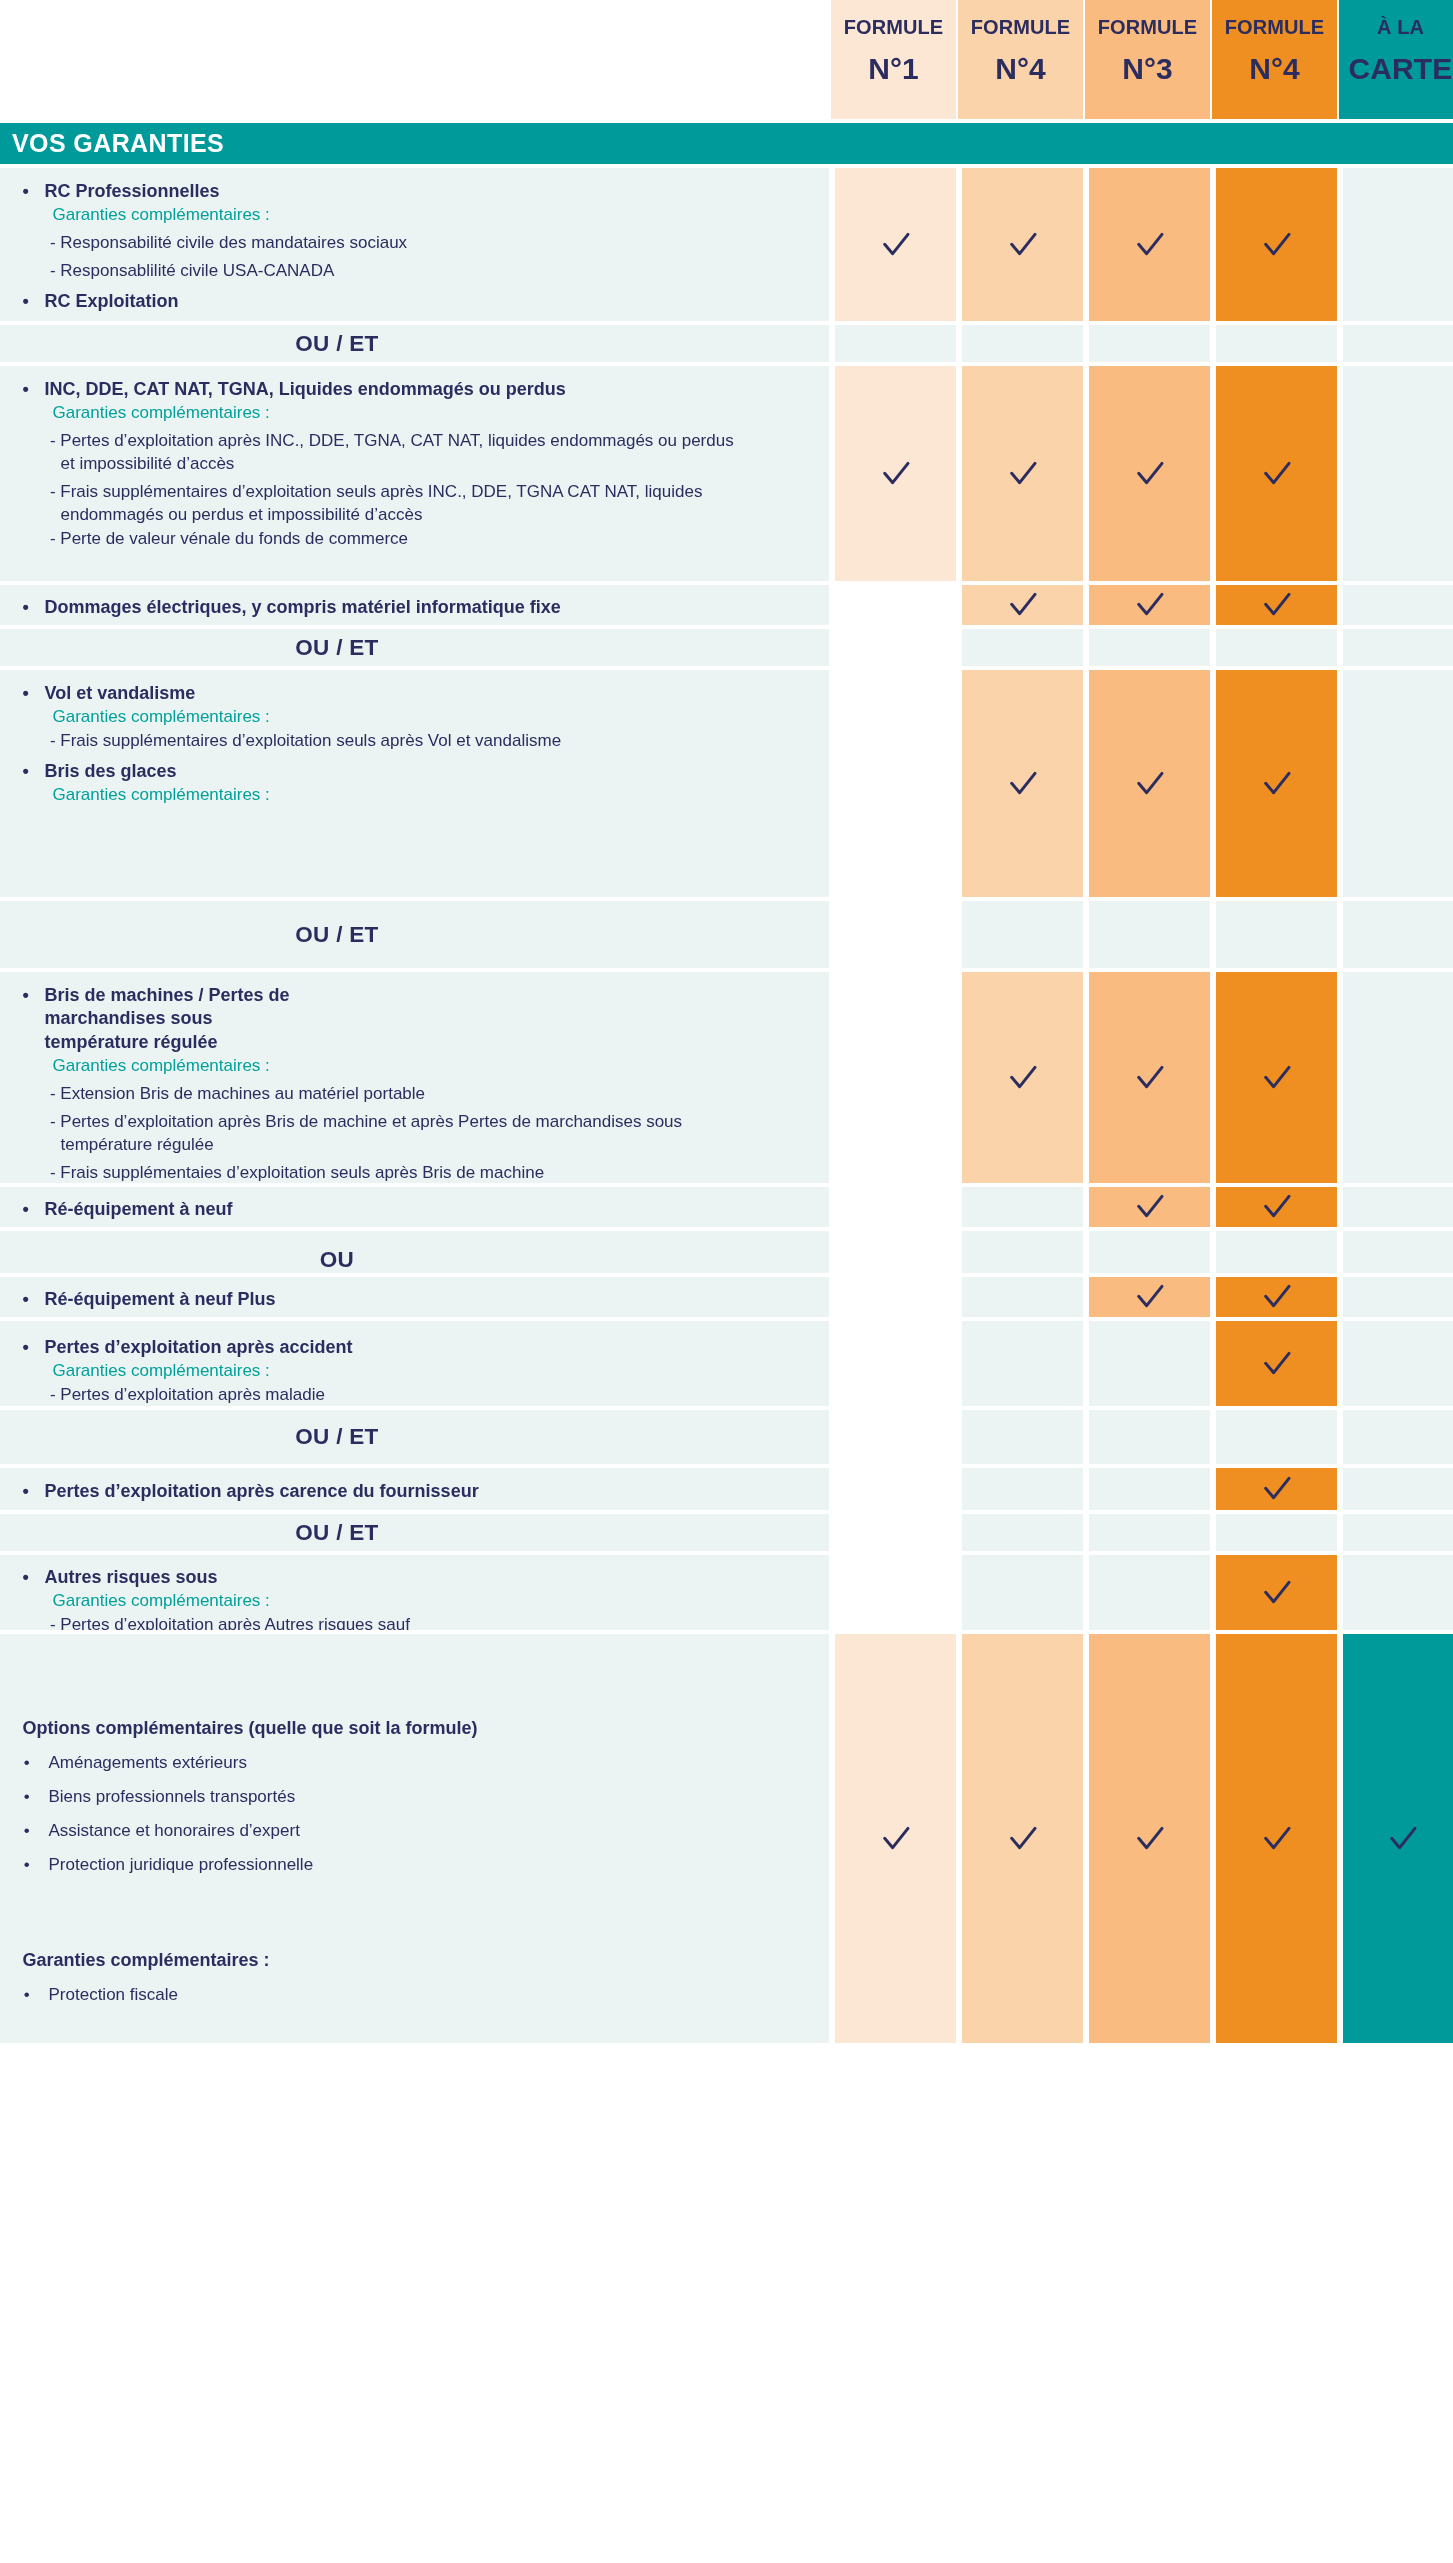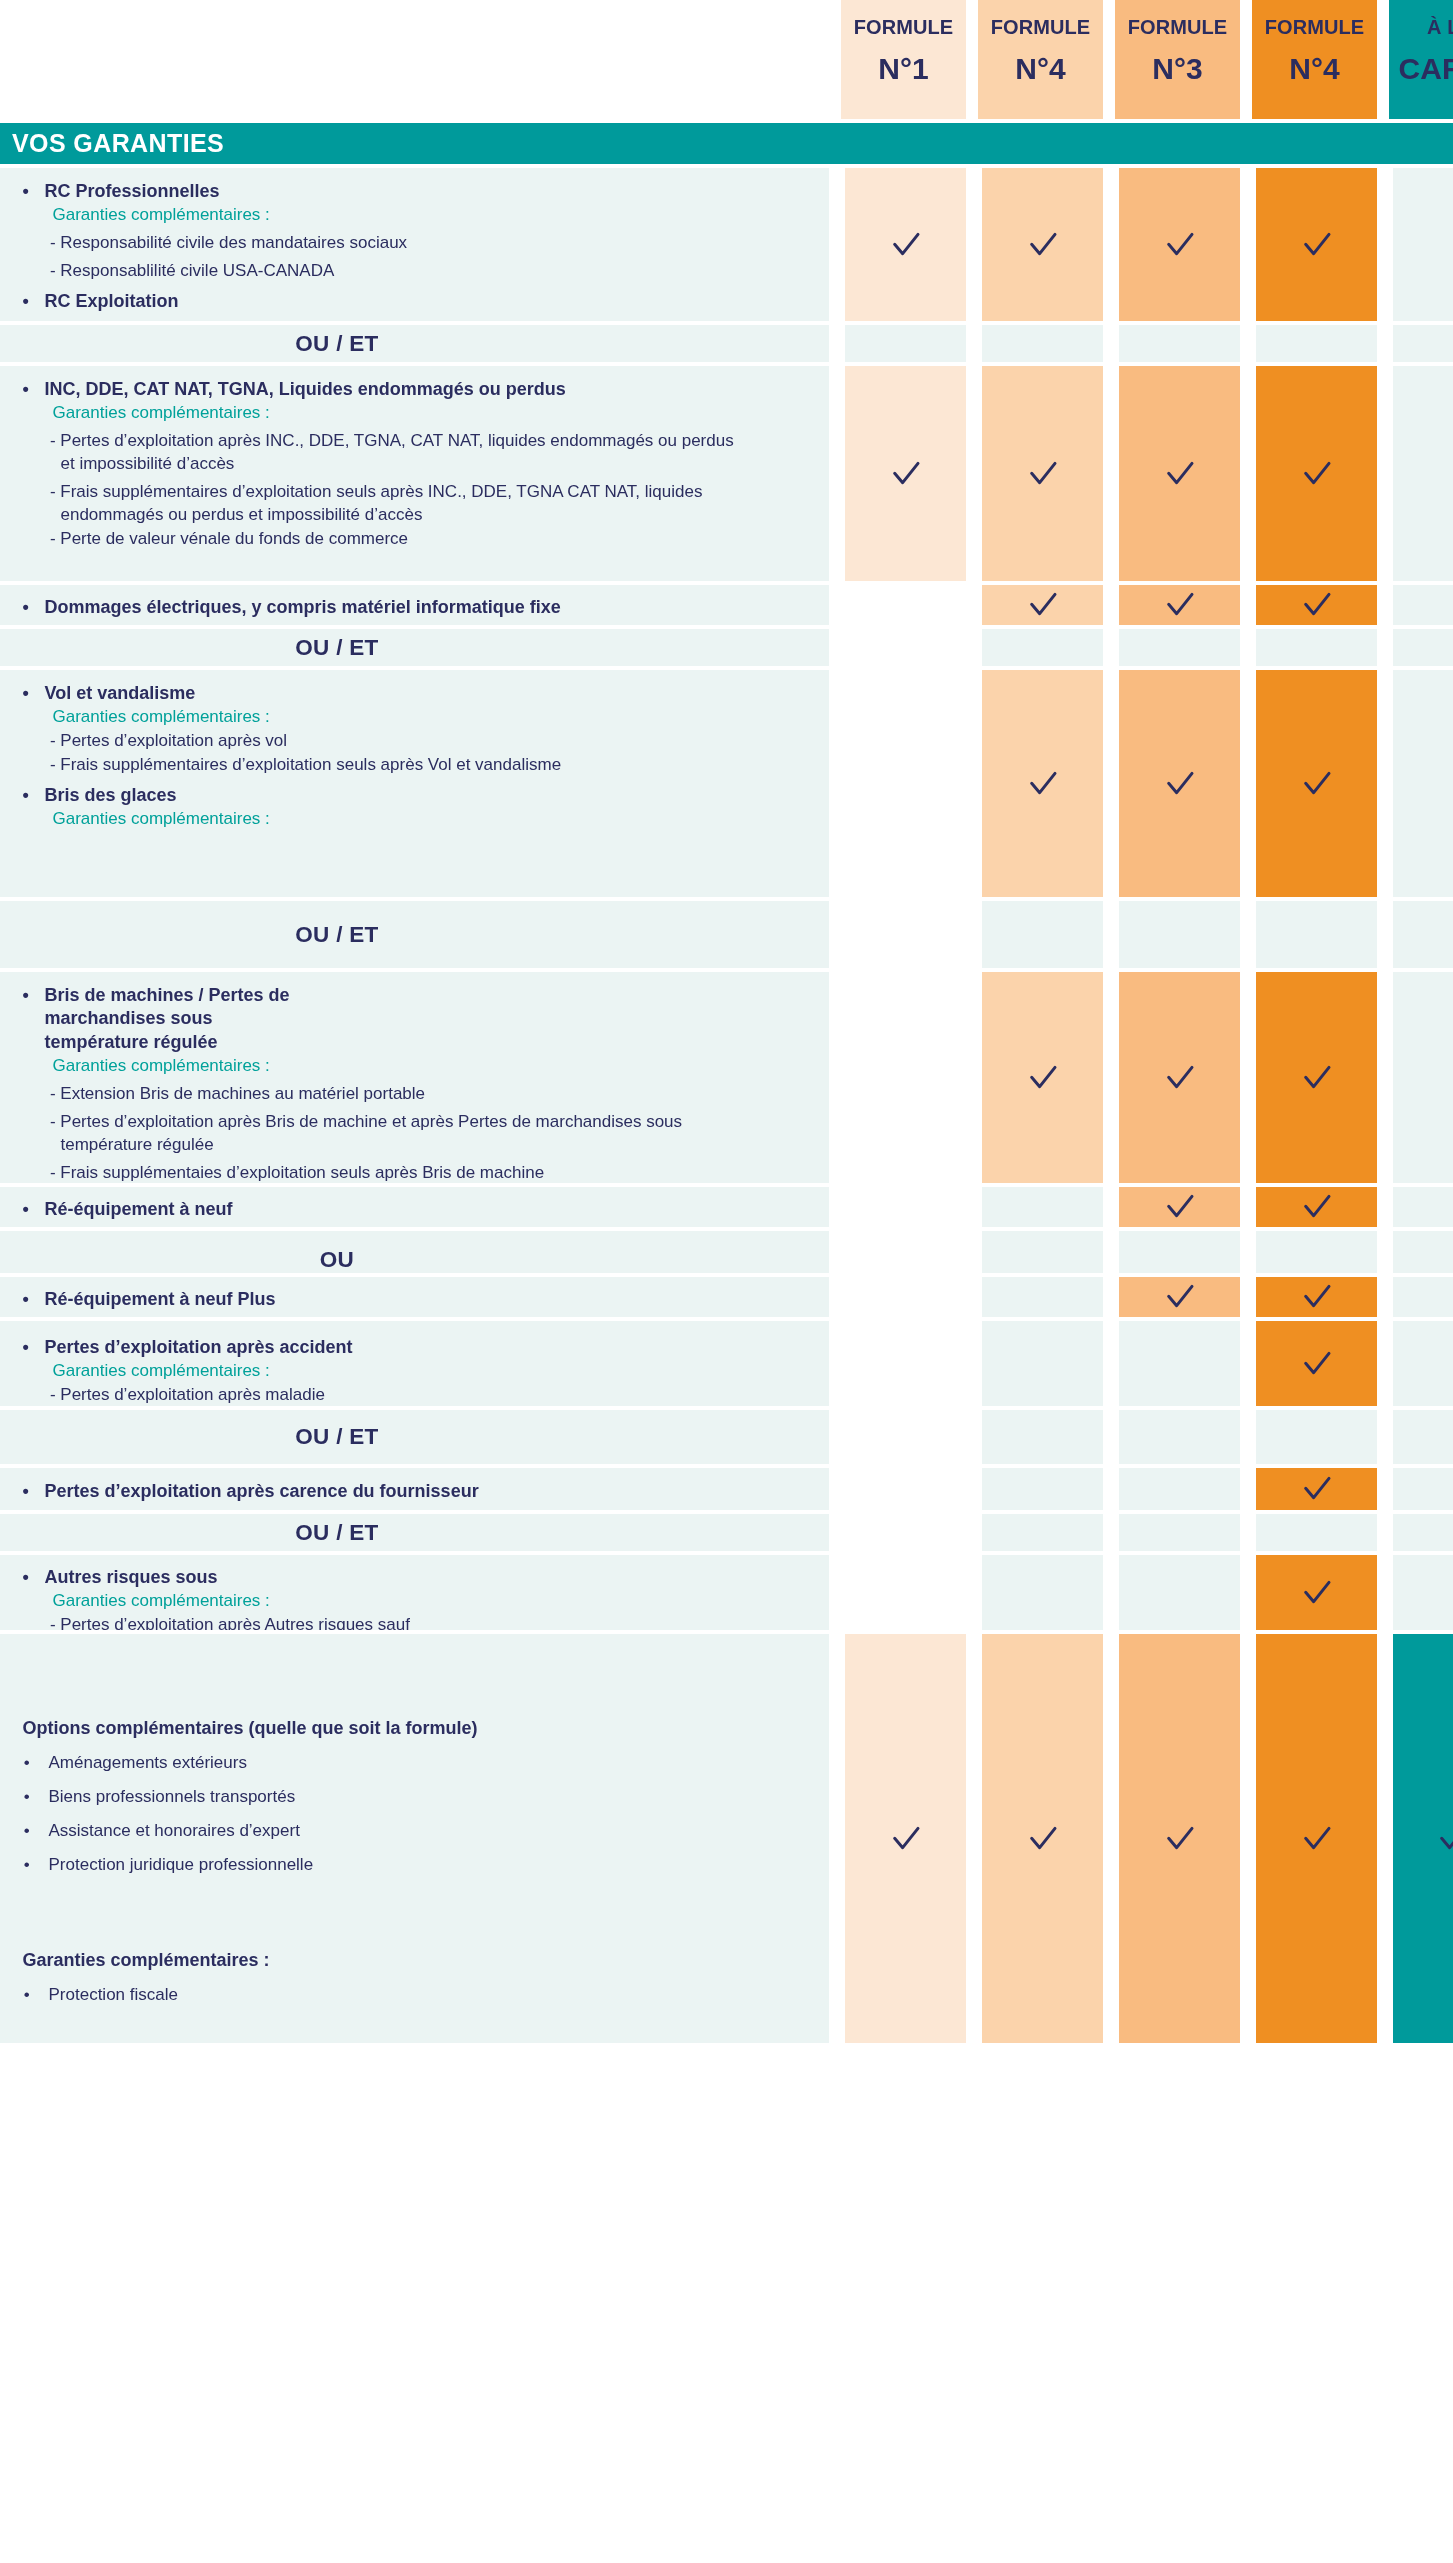--- a/index.html
+++ b/index.html
@@ -31,21 +31,21 @@
     width: 1454px;
     min-height: 2563px;
     background: #ffffff;
   }
 
   
   
   .tbl{
     display: grid;
     grid-template-columns: 829px 125px 125px 125px 125px 123px;
-    column-gap: 12px;
+    column-gap: 2px;
     width: 1280px;
     border-radius: 22px;
   }
 
   .hdrspacer{ background:#ffffff; }
 
   .hdr{
     color: var(--navy);
     font-weight: 700;
     text-align: center;
@@ -339,21 +339,20 @@
       <div class="cell f4"></div>
       <div class="cell f5"></div>
     </div>
 
     <div class="label" style="height:231px;">
       <div class="bullet-line">
         <span class="bdot">•</span>
         <span>Vol et vandalisme</span>
       </div>
       <div class="sub-head">Garanties complémentaires :</div>
-      <div class="sub-item tight">- Pertes d’exploitation après vol</div>
       <div class="sub-item tight">- Frais supplémentaires d’exploitation seuls après Vol et vandalisme</div>
       <div class="bullet-line" style="margin-top:6.6px;">
         <span class="bdot">•</span>
         <span>Bris des glaces</span>
       </div>
       <div class="sub-head">Garanties complémentaires :</div>
     </div>
     <div class="cell blank"></div>
     <div class="cell f2 on">
         <span class="check"><svg width="36" height="36" viewBox="0 0 54 54" xmlns="http://www.w3.org/2000/svg">

